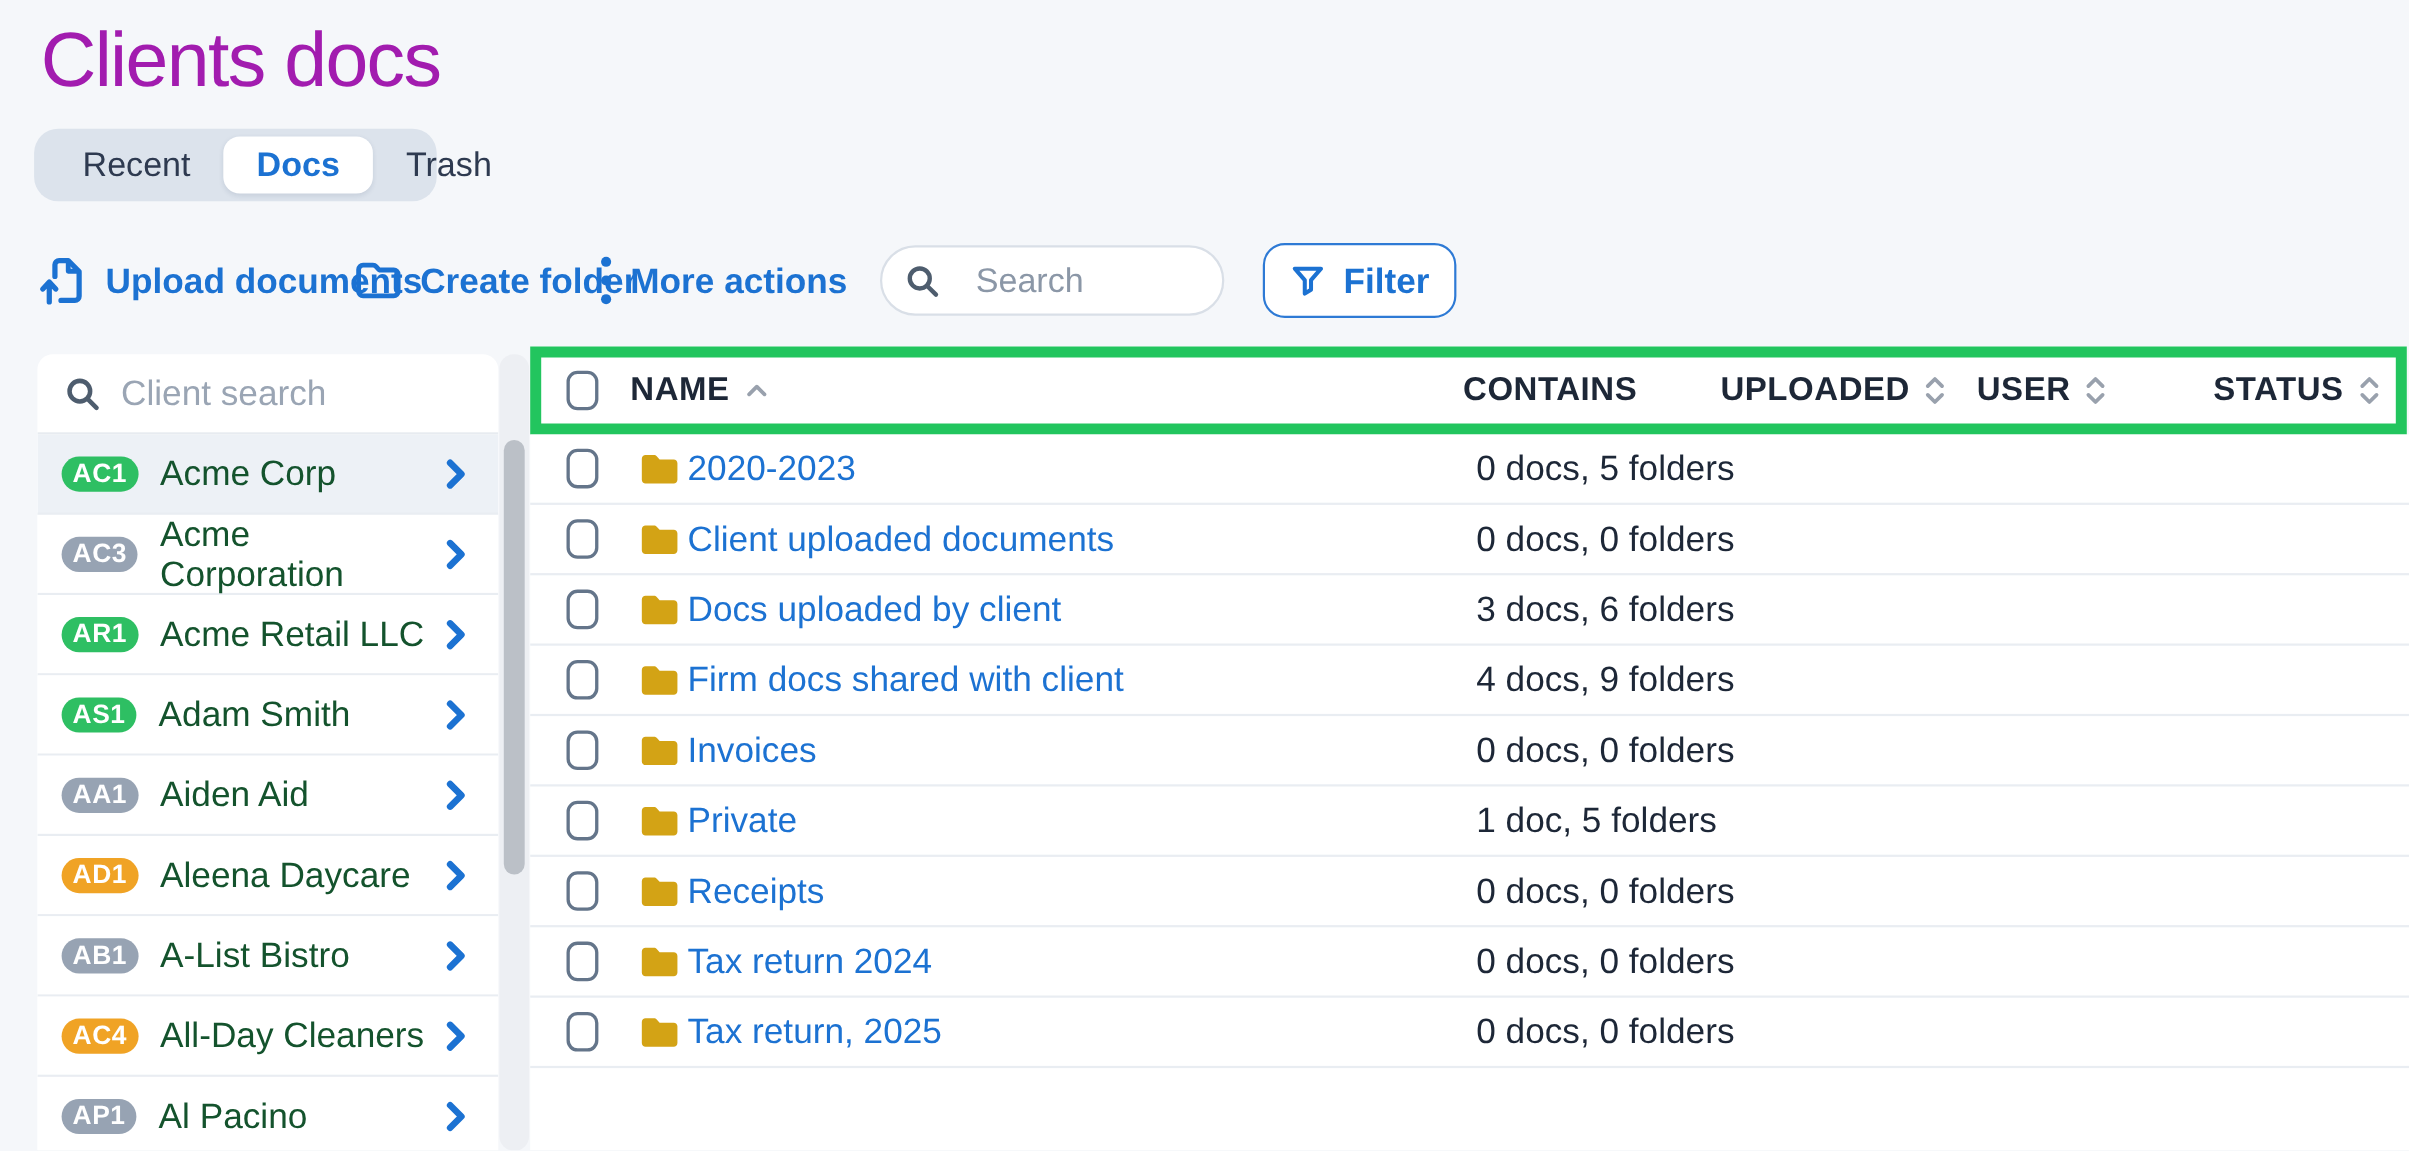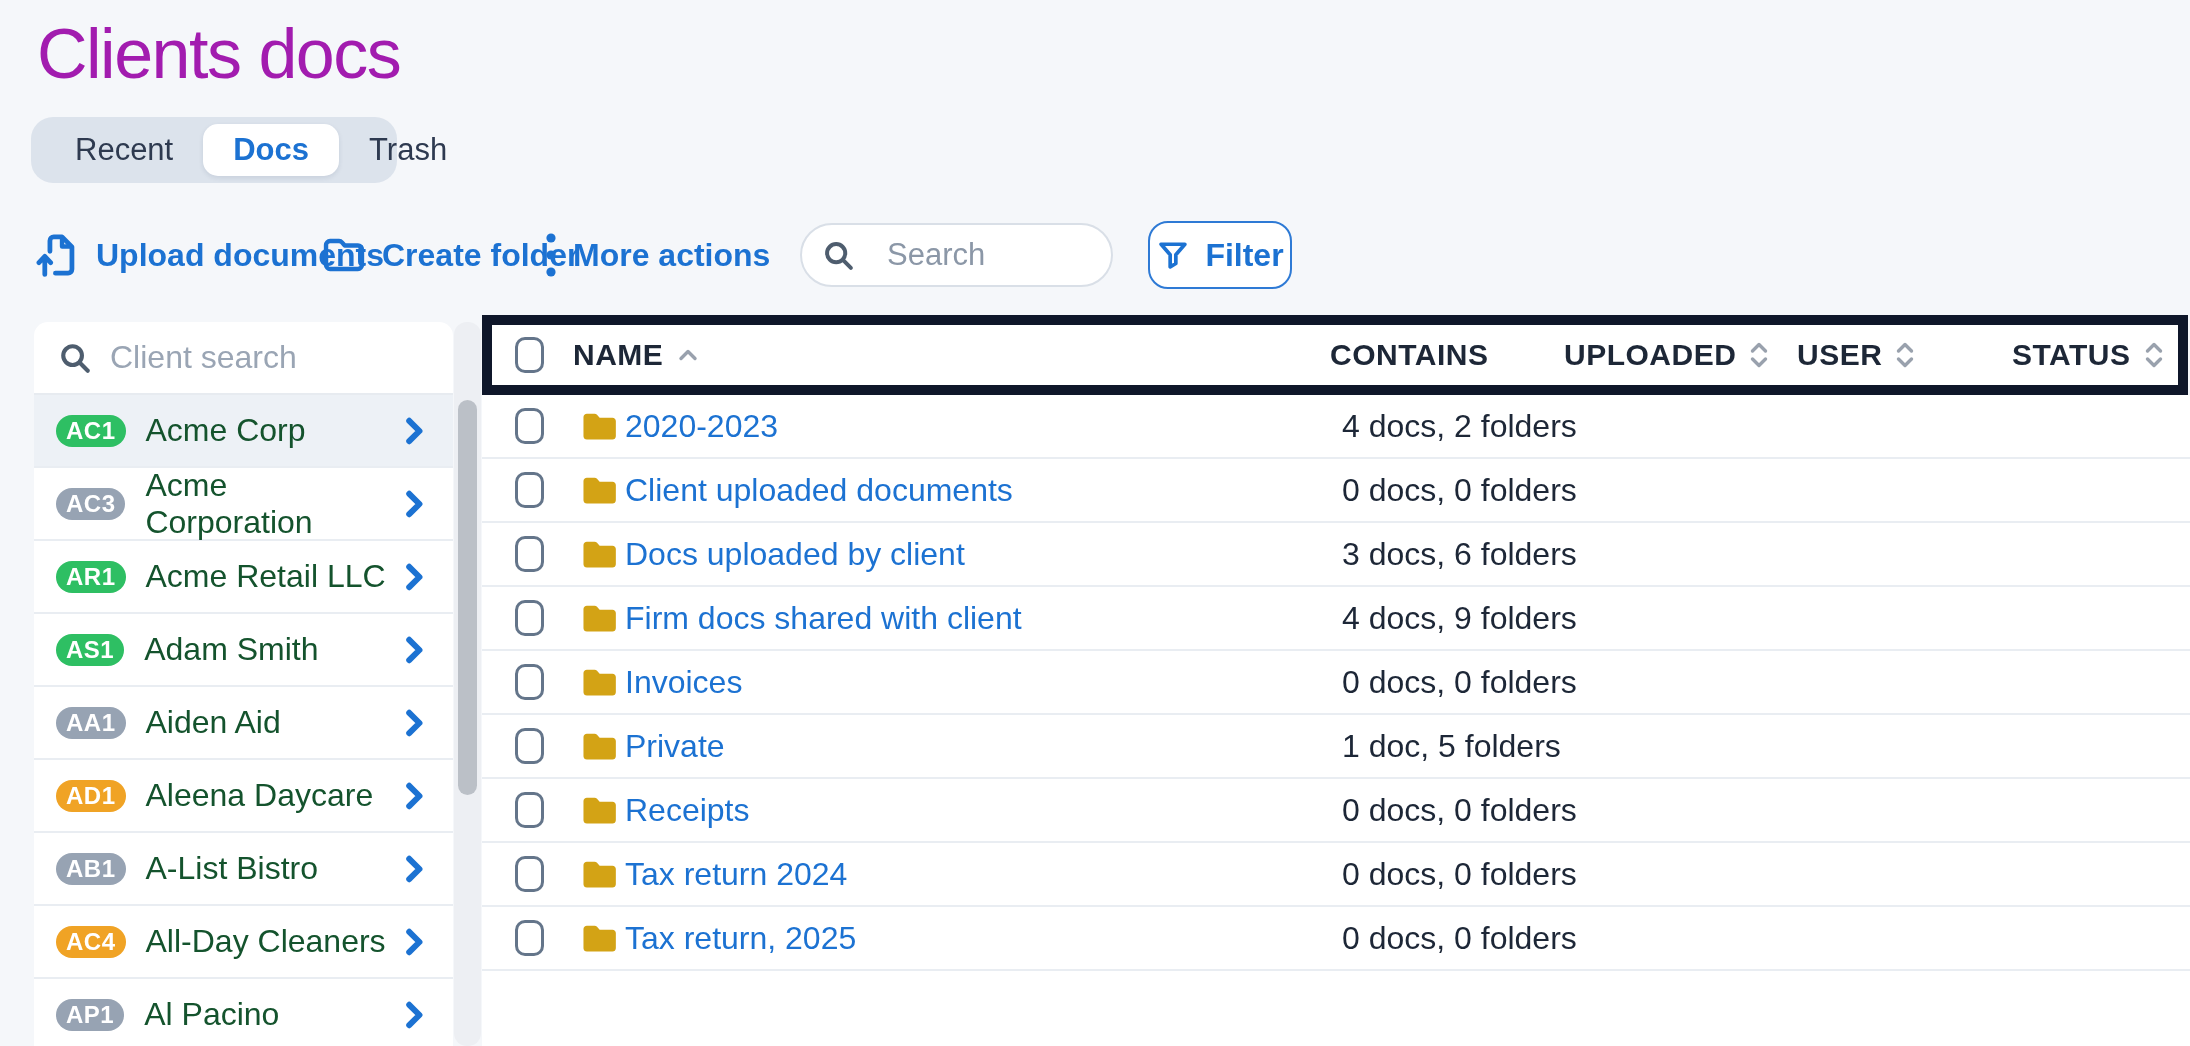--- a/index.html
+++ b/index.html
@@ -23,21 +23,21 @@
     border:none; background:transparent; font-family:inherit; font-size:32px; font-weight:bold;
     color:#1c72d2; cursor:pointer; }
   .tool-upload { left:36px; }
   .tool-create { left:322px; }
   .tool-more   { left:545px; }
   .search-pill { position:absolute; left:800px; top:223px; width:313px; height:64px; background:#fff;
     border:2px solid #d9dfe7; border-radius:32px; display:flex; align-items:center; padding:0 20px; gap:32px; }
   .search-pill input { border:none; outline:none; font-family:inherit; font-size:31px; color:#1d2737;
     width:200px; background:transparent; }
   .search-pill input::placeholder { color:#8b97a7; }
-  .filter-btn { position:absolute; left:1148px; top:221px; width:144px; height:68px; background:#fff;
+  .filter-btn { position:absolute; left:1148px; top:221px; width:176px; height:68px; background:#fff;
     border:2px solid #2e7ad5; border-radius:20px; display:flex; align-items:center; justify-content:center;
     gap:15px; font-family:inherit; font-size:32px; font-weight:bold; color:#1c72d2; cursor:pointer; }
 
   
   .sidebar { position:absolute; left:34px; top:322px; width:419px; height:724px; background:#fff;
     border-radius:14px 14px 0 0; overflow:hidden; }
   .client-search { height:73px; border-bottom:2px solid #e7ebf0; display:flex; align-items:center;
     padding:0 24px; gap:18px; }
   .client-search input { border:none; outline:none; font-family:inherit; font-size:32px; color:#1d2737;
     width:300px; background:transparent; }
@@ -54,21 +54,21 @@
   .client-item .chev { margin-left:auto; margin-right:6px; }
 
   
   .scroll-track { position:absolute; left:454px; top:322px; width:27px; height:724px; background:#edeff3;
     border-radius:13px; }
   .scroll-thumb { position:absolute; left:4px; top:78px; width:19px; height:395px; background:#bbc0c7;
     border-radius:10px; }
 
   
   .header-box { position:absolute; left:482px; top:315px; width:1706px; height:80px; background:#fff;
-    border:10px solid #0f172a; }
+    border:10px solid #22c55e; }
   .header-box .inner { position:relative; width:100%; height:100%; }
   .hcell { position:absolute; top:50%; transform:translateY(-50%); display:flex; align-items:center; gap:13px;
     font-size:30px; font-weight:bold; color:#1d2737; letter-spacing:.5px; white-space:nowrap; cursor:pointer; }
   .h-name     { left:81px; }
   .h-contains { left:838px; cursor:default; }
   .h-uploaded { left:1072px; }
   .h-user     { left:1305px; }
   .h-status   { left:1520px; }
 
   
@@ -295,21 +295,21 @@
   <div class="rows">
     <div class="row">
       <span class="checkbox"></span>
       <span class="folder">
           <svg width="37" height="31" viewBox="0 0 24 20">
             <path d="M1.6 4.2 c0-1.2 1-2.2 2.2-2.2 h5 c.6 0 1.2.26 1.6.72 l1.7 1.88 h8.3 c1.2 0 2.2 1 2.2 2.2 v9.8 c0 1.2-1 2.2-2.2 2.2 H3.8 c-1.2 0-2.2-1-2.2-2.2 Z" fill="#d3a315"></path>
             <path d="M1.6 5.6 h10 l-1.4-1.5 h-8.6 Z" fill="#f5f7fa" opacity="0"></path>
           </svg>
         </span>
       <a class="fname">2020-2023</a>
-      <span class="contains">4 docs, 2 folders</span>
+      <span class="contains">0 docs, 5 folders</span>
     </div>
     <div class="row">
       <span class="checkbox"></span>
       <span class="folder">
           <svg width="37" height="31" viewBox="0 0 24 20">
             <path d="M1.6 4.2 c0-1.2 1-2.2 2.2-2.2 h5 c.6 0 1.2.26 1.6.72 l1.7 1.88 h8.3 c1.2 0 2.2 1 2.2 2.2 v9.8 c0 1.2-1 2.2-2.2 2.2 H3.8 c-1.2 0-2.2-1-2.2-2.2 Z" fill="#d3a315"></path>
           </svg>
         </span>
       <a class="fname">Client uploaded documents</a>
       <span class="contains">0 docs, 0 folders</span>

